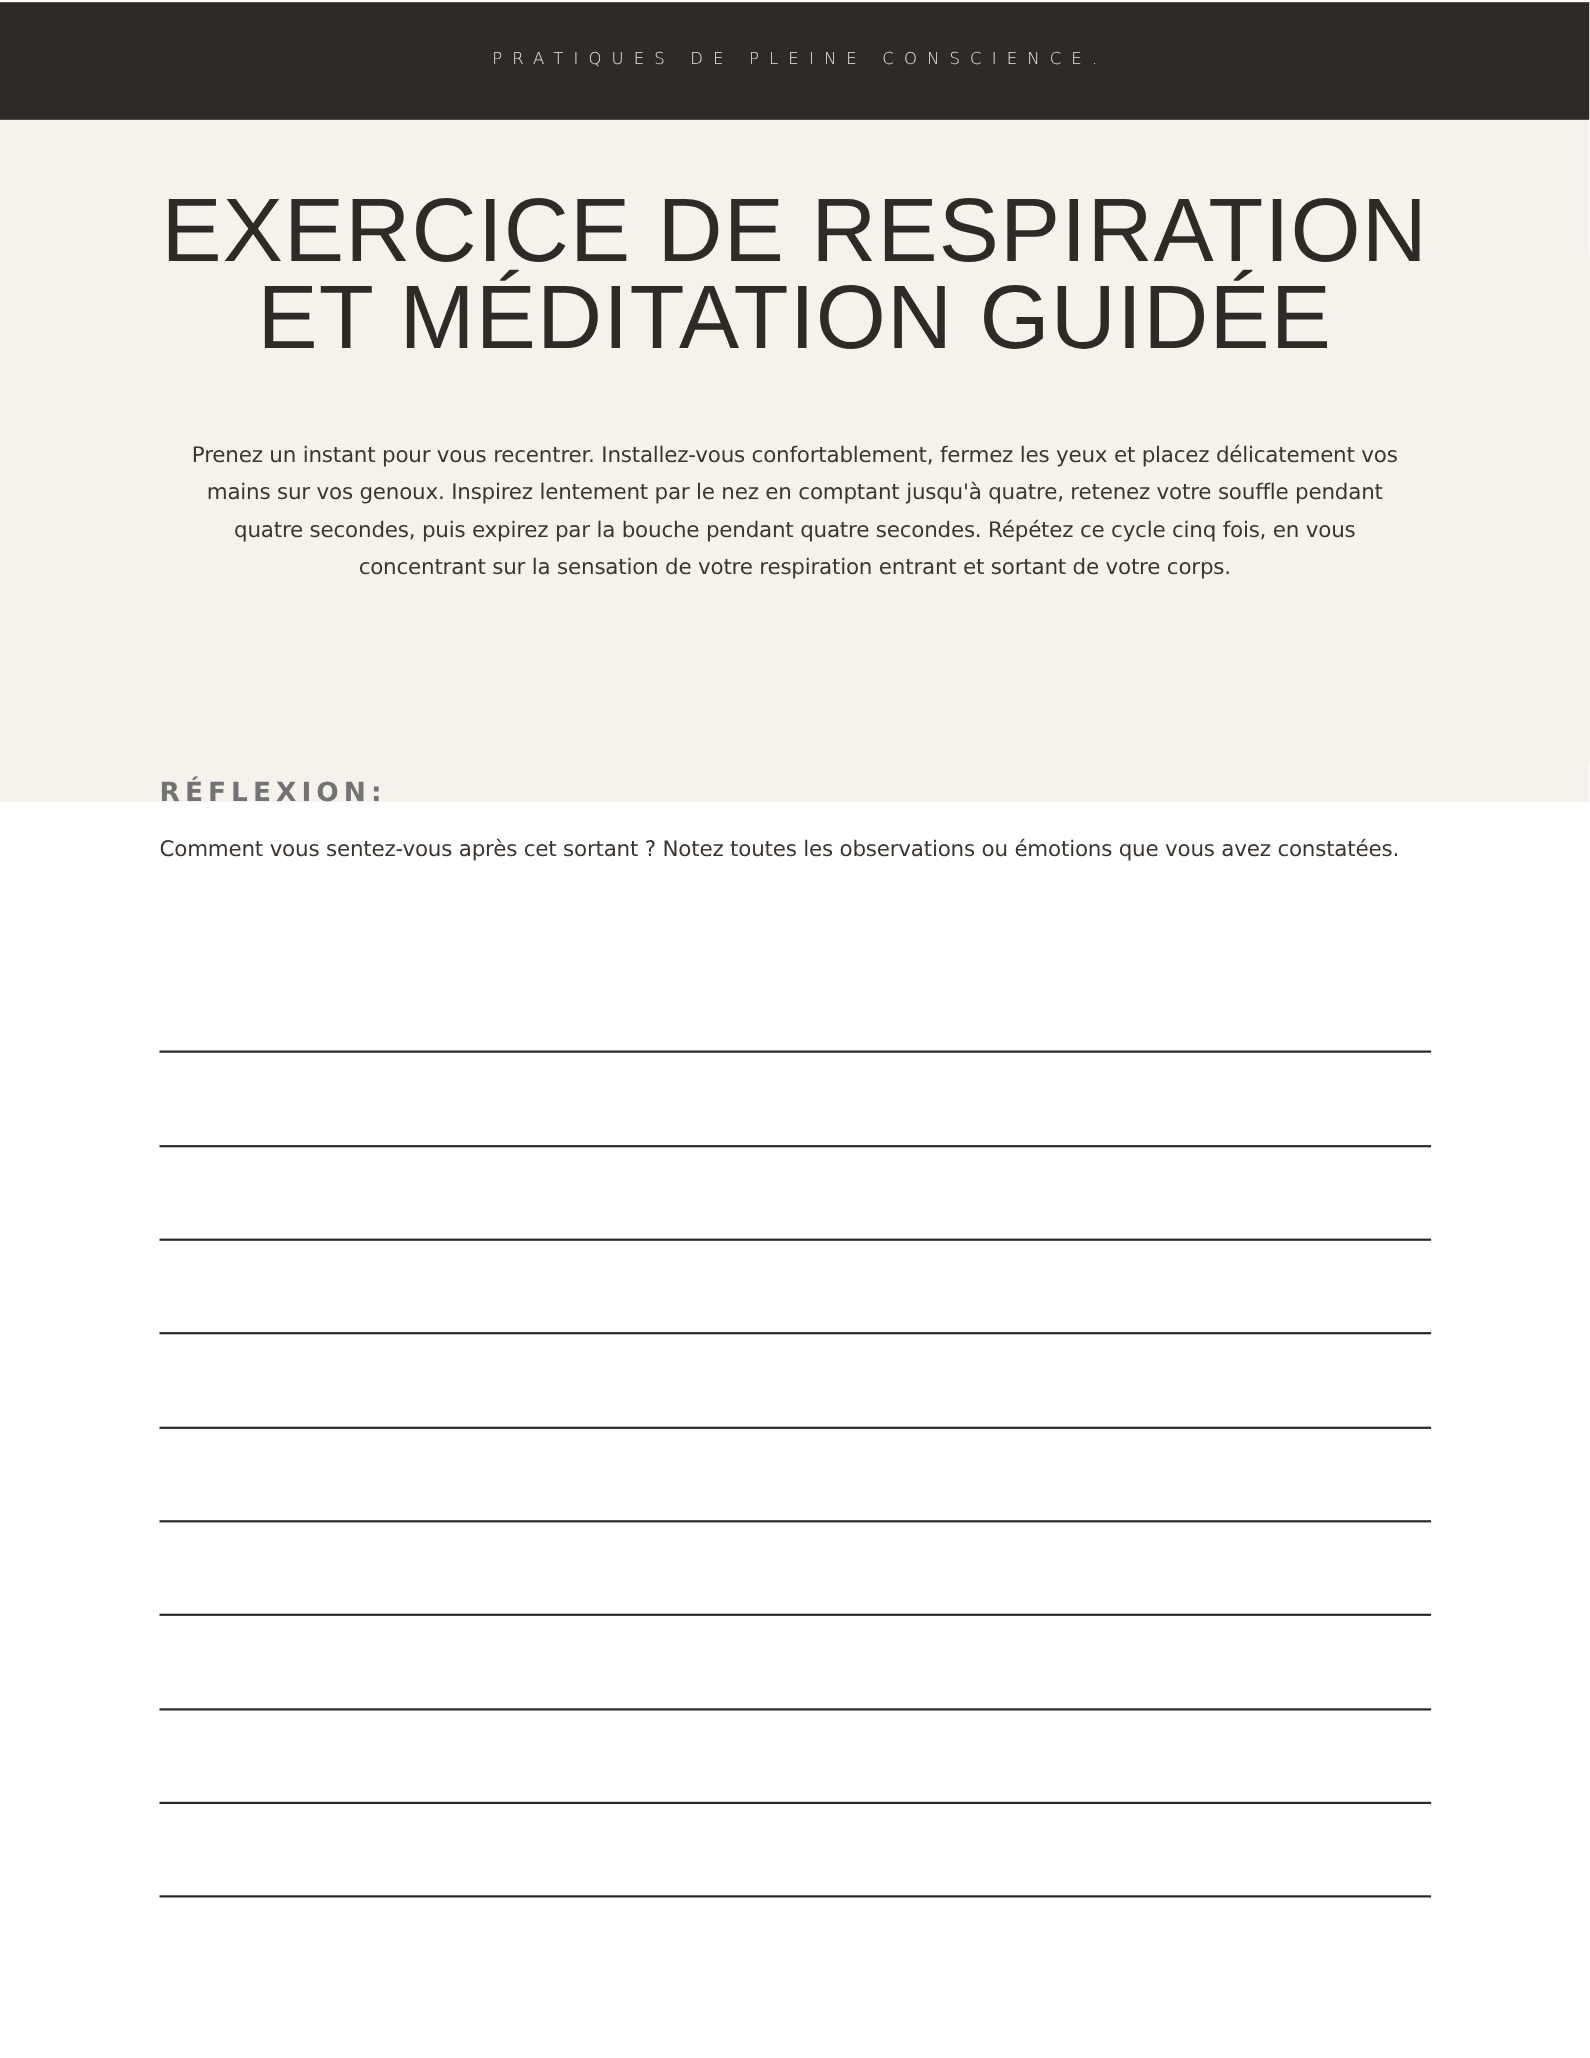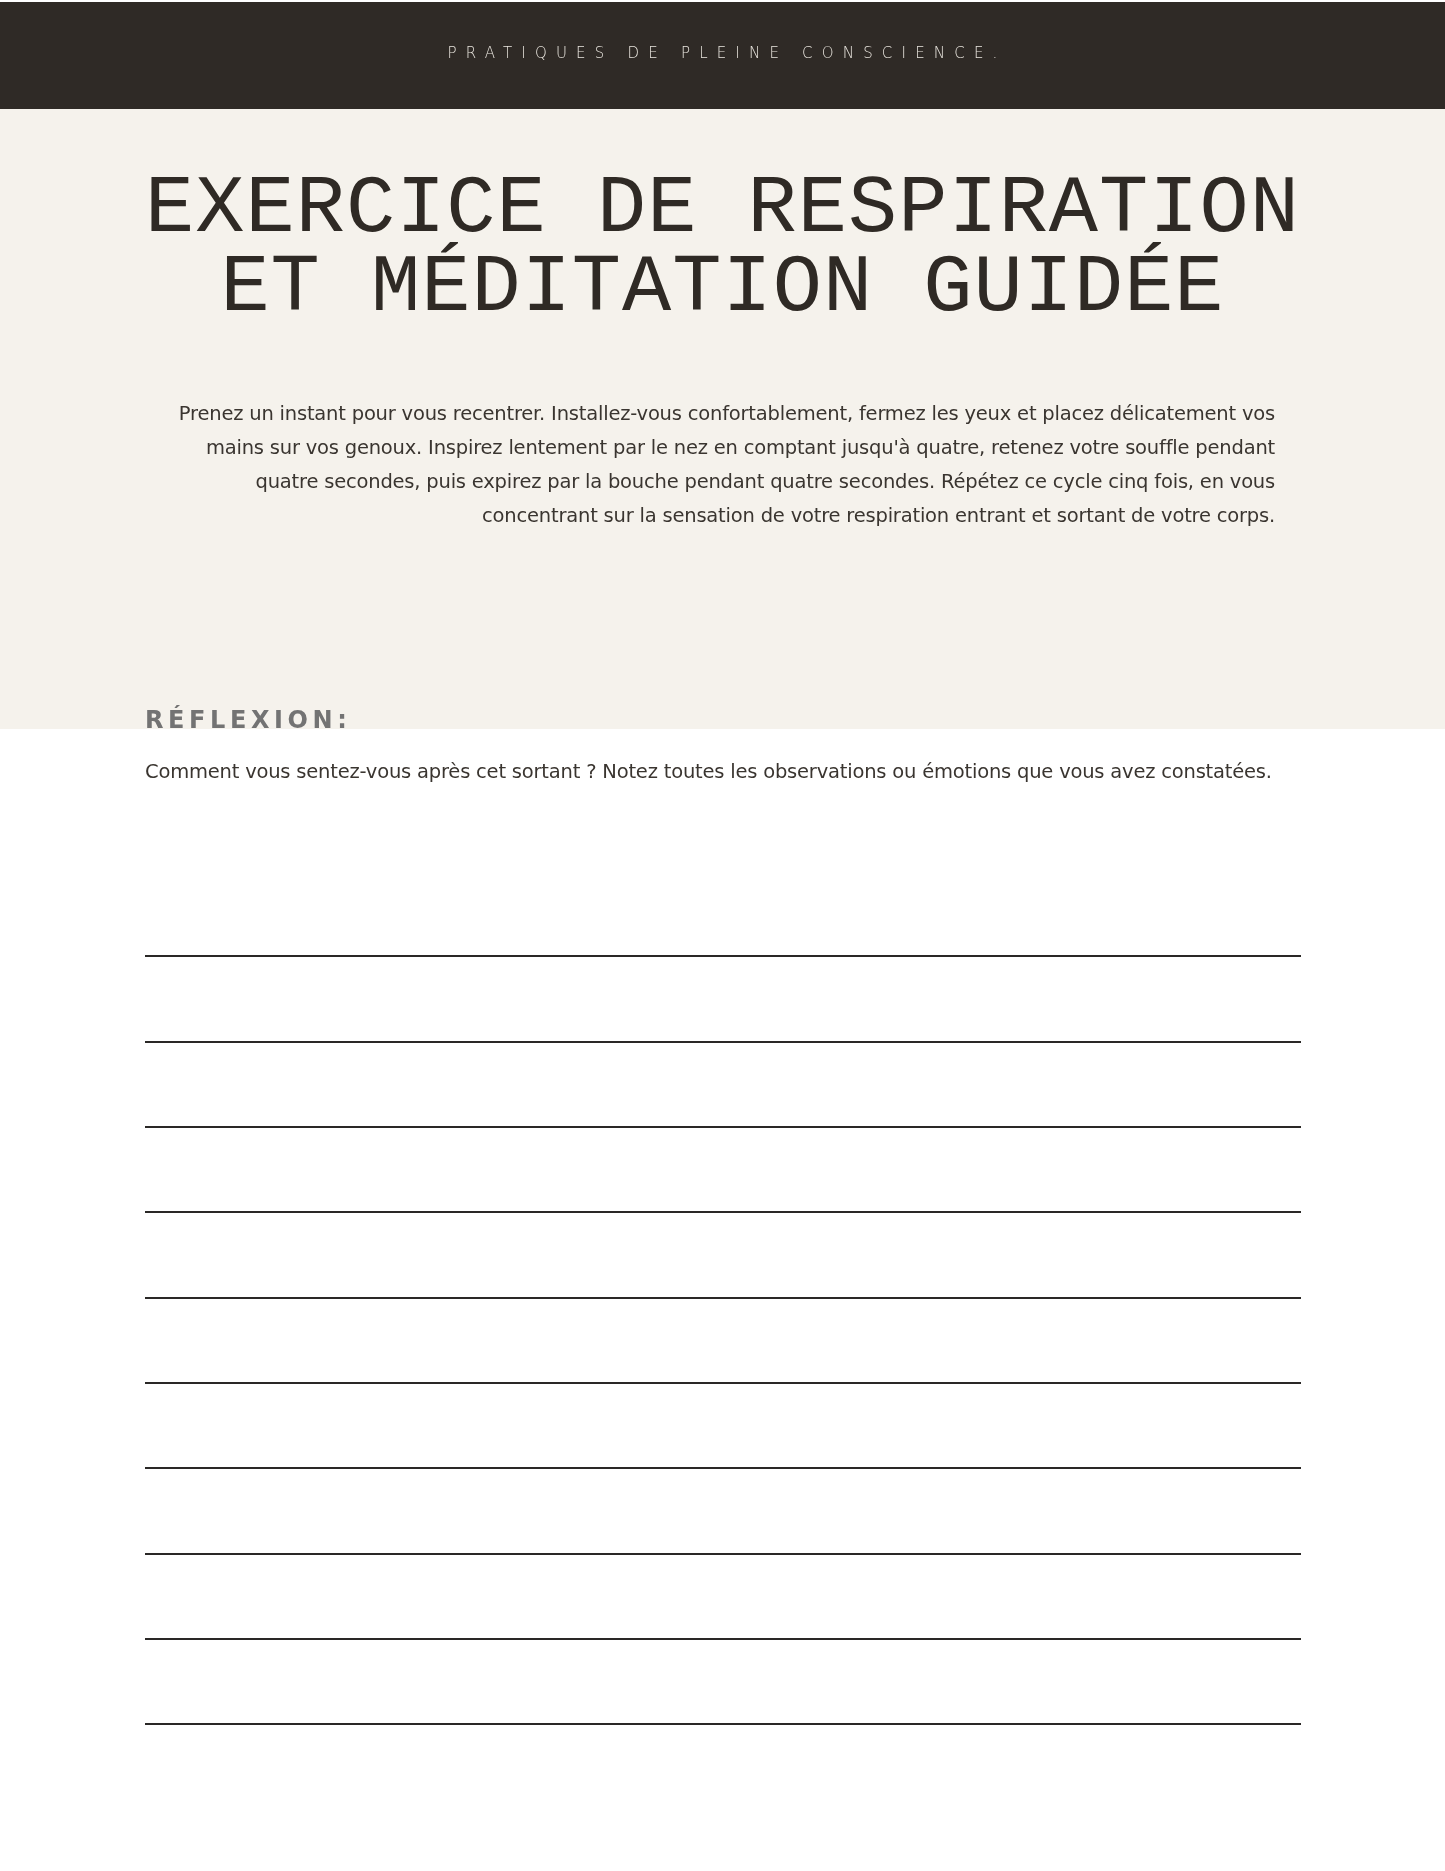--- a/index.html
+++ b/index.html
@@ -29,32 +29,32 @@
       margin-top: -6px;
       padding-left: 9px;
     }
     .hero {
       position: absolute; left: 0; top: 109px; width: 1445px; height: 620px;
       background: #f5f2ec;
     }
     .title {
       position: absolute; left: 0; top: 170px; width: 1445px;
       text-align: center;
-      font-family: Liberation Mono, monospace;
+      font-family: Liberation Sans, sans-serif;
       font-size: 82px;
       line-height: 79px;
       font-weight: 400;
       color: #2f2a25;
       transform: scaleY(1.0);
       letter-spacing: 1px;
     }
     .title .line { display: block; }
     .intro {
       position: absolute; left: 170px; top: 397px; width: 1105px;
-      text-align: right;
+      text-align: center;
       font-family: "DejaVu Sans", sans-serif;
       font-size: 19.5px;
       line-height: 34px;
       color: #3a3530;
       letter-spacing: -0.2px;
     }
     .section-heading {
       position: absolute; left: 145px; top: 702px;
       font-family: "DejaVu Sans", sans-serif;
       font-weight: 700;

